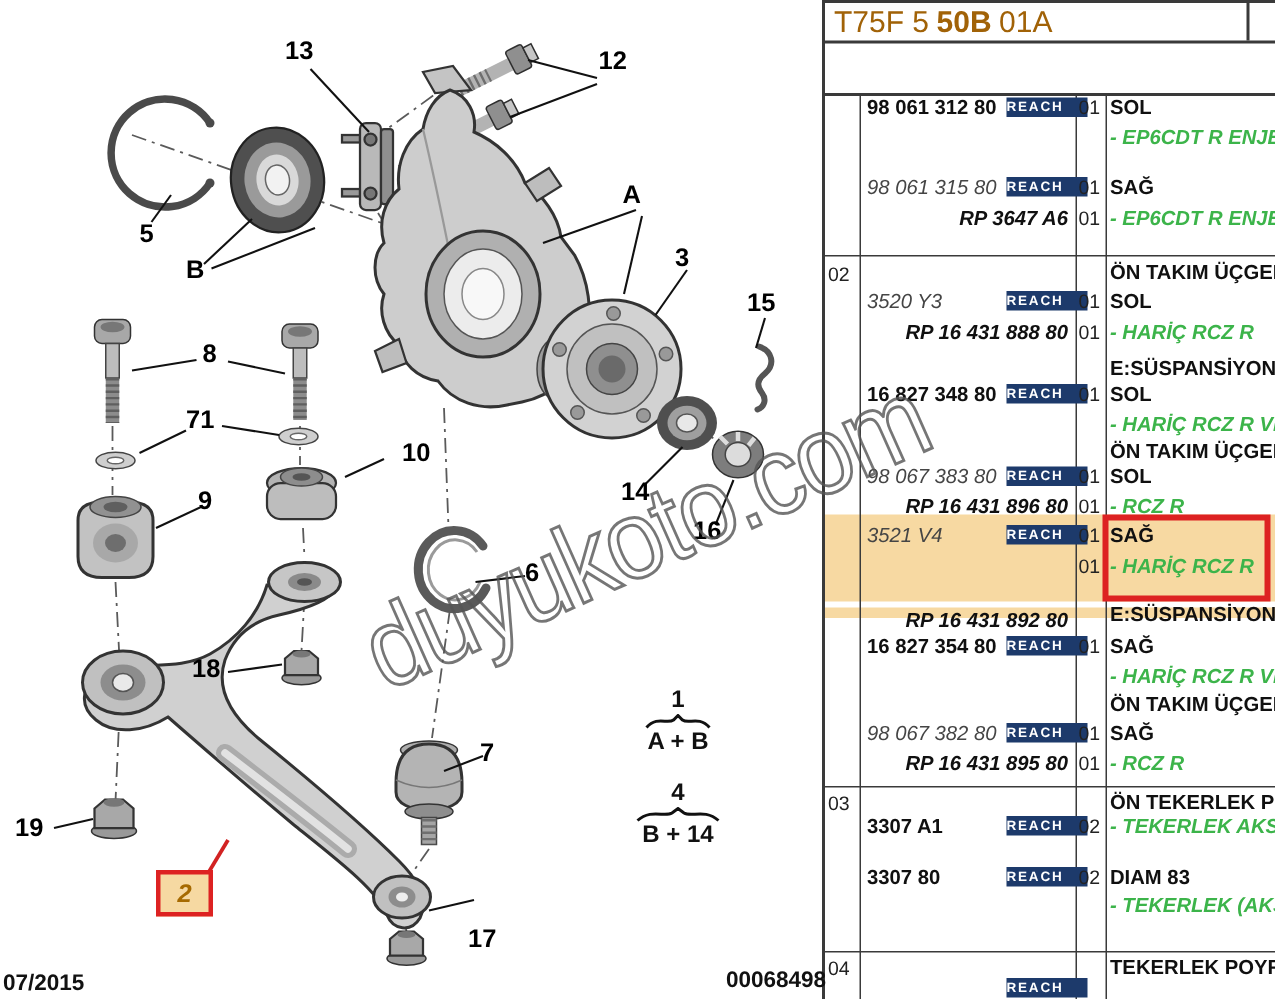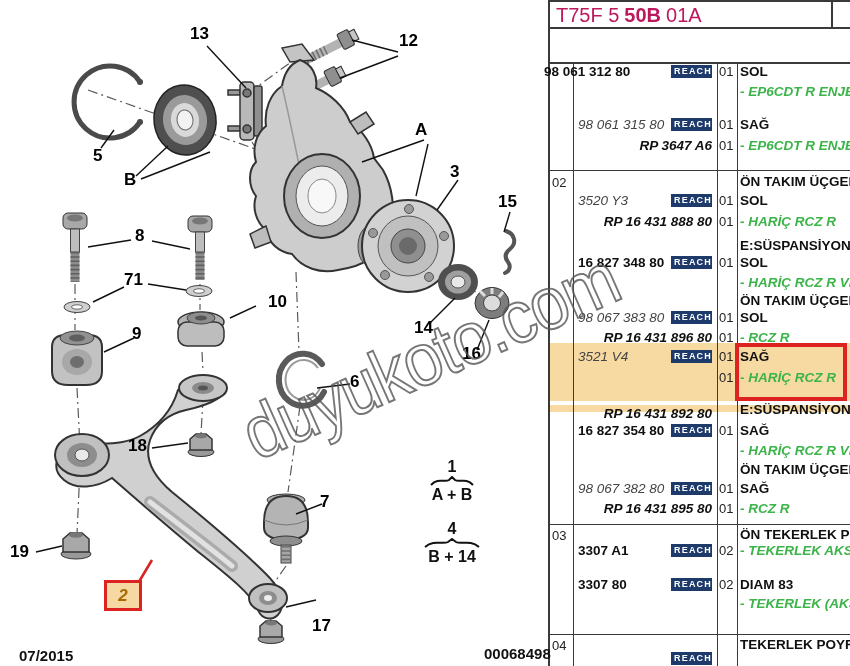--- a/index.html
+++ b/index.html
@@ -11,23 +11,23 @@
   .redbox{position:absolute;border:4px solid #dd2222;box-sizing:border-box;z-index:4;background:transparent}
   .sec{position:absolute;font:13px "Liberation Sans",sans-serif;color:#222;z-index:3}
   .part{position:absolute;font:bold 13.5px "Liberation Sans",sans-serif;color:#101010;white-space:nowrap;z-index:3}
   .part.it{font-weight:400;font-style:italic;color:#454545}
   .rp{position:absolute;left:573px;width:139px;text-align:right;
       font:italic bold 13.5px "Liberation Sans",sans-serif;color:#101010;white-space:nowrap;z-index:3}
   .qty{position:absolute;font:13px "Liberation Sans",sans-serif;color:#222;z-index:3}
   .desc{position:absolute;font:bold 13.5px "Liberation Sans",sans-serif;color:#101010;white-space:nowrap;z-index:3}
   .note{position:absolute;font:italic 13.5px "Liberation Sans",sans-serif;font-weight:600;
         color:#3cb44a;white-space:nowrap;z-index:3}
-  .badge{position:absolute;width:41px;height:13px;background:#1d3a6b;color:#fff;
-         font:bold 9px/13px "Liberation Sans",sans-serif;text-align:right;letter-spacing:1.2px;z-index:3}
-  .hdr{position:absolute;left:556px;top:4px;font:20px "Liberation Sans",sans-serif;color:#be185d;z-index:3}
+  .badge{position:absolute;width:54px;height:13px;background:#1d3a6b;color:#fff;
+         font:bold 9px/13px "Liberation Sans",sans-serif;text-align:left;letter-spacing:1.2px;z-index:3}
+  .hdr{position:absolute;left:556px;top:4px;font:20px "Liberation Sans",sans-serif;color:#a16207;z-index:3}
   .hdr b{margin:0 5px}
   .foot{position:absolute;font:bold 15px "Liberation Sans",sans-serif;color:#111;z-index:3}
   .gnote{position:absolute;width:64px;text-align:center;font:bold 16px "Liberation Sans",sans-serif;color:#111;z-index:3}
   .gnote .brace{display:block;margin:0 auto}
   .hl2{position:absolute;left:104px;top:580px;width:38px;height:31px;background:#f6d9a2;
        border:3px solid #dd2222;box-sizing:border-box;z-index:4;text-align:center;
        font:italic bold 17px/25px "Liberation Sans",sans-serif;color:#a66a00}
   .wm{position:absolute;left:430px;top:356px;transform:translate(-50%,-50%) rotate(-24deg) scaleX(.92);
       font:74px "Liberation Sans",sans-serif;letter-spacing:-2px;color:transparent;
       -webkit-text-stroke:2px #555;opacity:.8;white-space:nowrap;z-index:6;pointer-events:none}
@@ -279,41 +279,41 @@
     <div>A + B</div>
   </div>
   <div class="gnote" style="left:420px;top:520px">
     <div>4</div>
     <svg class="brace" width="58" height="10">
       <path d="M2,9 C11,1 20,7 25,4 L29,1 L33,4 C38,7 47,1 56,9" stroke="#111" stroke-width="2" fill="none"></path>
     </svg>
     <div>B + 14</div>
   </div>
 
-  <div class="foot" style="left:19px;top:647px">07/2015</div>
+  <div class="foot" style="left:2px;top:647px">07/2015</div>
   <div class="foot" style="left:484px;top:645px">00068498</div>
 
   <div class="hdr">
     <span>T75F 5</span><b>50B</b><span>01A</span>
   </div>
 
   <div class="vline" style="left:548px;top:0;width:2px;height:666px"></div>
   <div class="hline" style="left:548px;top:0;width:302px;height:2px"></div>
   <div class="hline" style="left:548px;top:27px;width:302px;height:1.5px"></div>
   <div class="vline" style="left:831px;top:0;width:1.5px;height:27px"></div>
   <div class="hline" style="left:548px;top:62px;width:302px;height:1.5px"></div>
   <div class="hline" style="left:548px;top:170px;width:302px;height:1px"></div>
   <div class="hline" style="left:548px;top:524px;width:302px;height:1px"></div>
   <div class="hline" style="left:548px;top:634px;width:302px;height:1px"></div>
   <div class="vline" style="left:573px;top:62px;width:1px;height:604px"></div>
   <div class="vline" style="left:717px;top:62px;width:1px;height:604px"></div>
   <div class="vline" style="left:737px;top:62px;width:1px;height:604px"></div>
 
   <div id="rows">
-      <div class="part" style="left: 544px; top: 64px;">98 061 312 80</div>
+      <div class="part" style="left: 578px; top: 64px;">98 061 312 80</div>
       <div class="badge" style="left: 671px; top: 65px;">REACH</div>
       <div class="qty" style="left: 719px; top: 64px;">01</div>
       <div class="desc" style="left: 740px; top: 64px;">SOL</div>
       <div class="note" style="left: 740px; top: 84px;">- EP6CDT R ENJE</div>
       <div class="part it" style="left: 578px; top: 117px;">98 061 315 80</div>
       <div class="badge" style="left: 671px; top: 118px;">REACH</div>
       <div class="qty" style="left: 719px; top: 117px;">01</div>
       <div class="desc" style="left: 740px; top: 117px;">SAĞ</div>
       <div class="rp" style="top: 138px;">RP 3647 A6</div>
       <div class="qty" style="left: 719px; top: 138px;">01</div>

